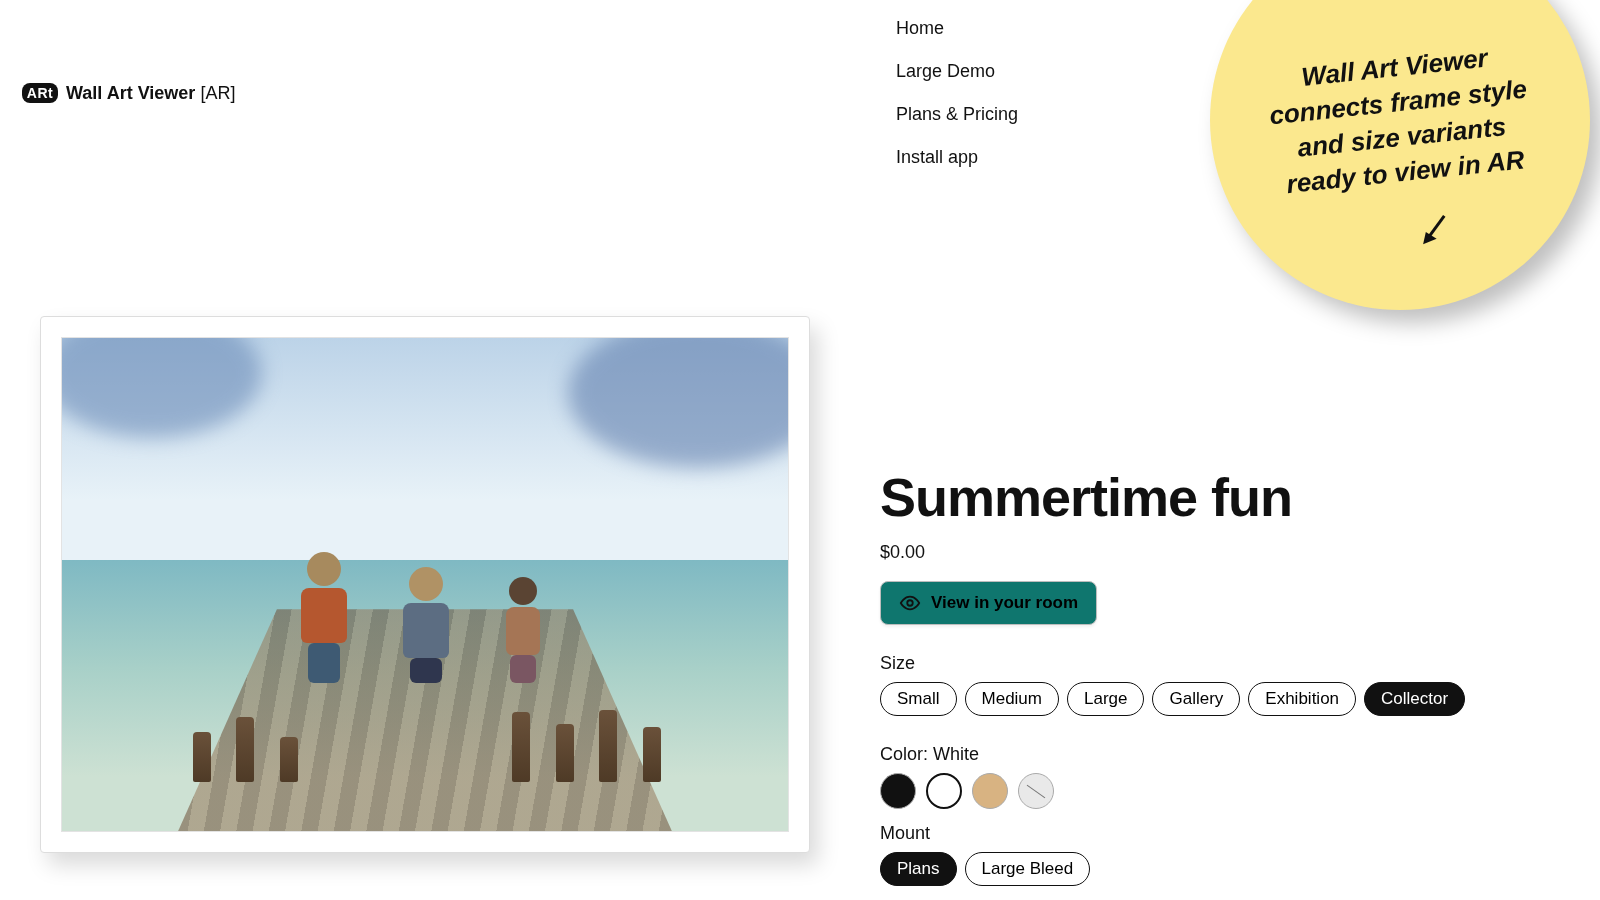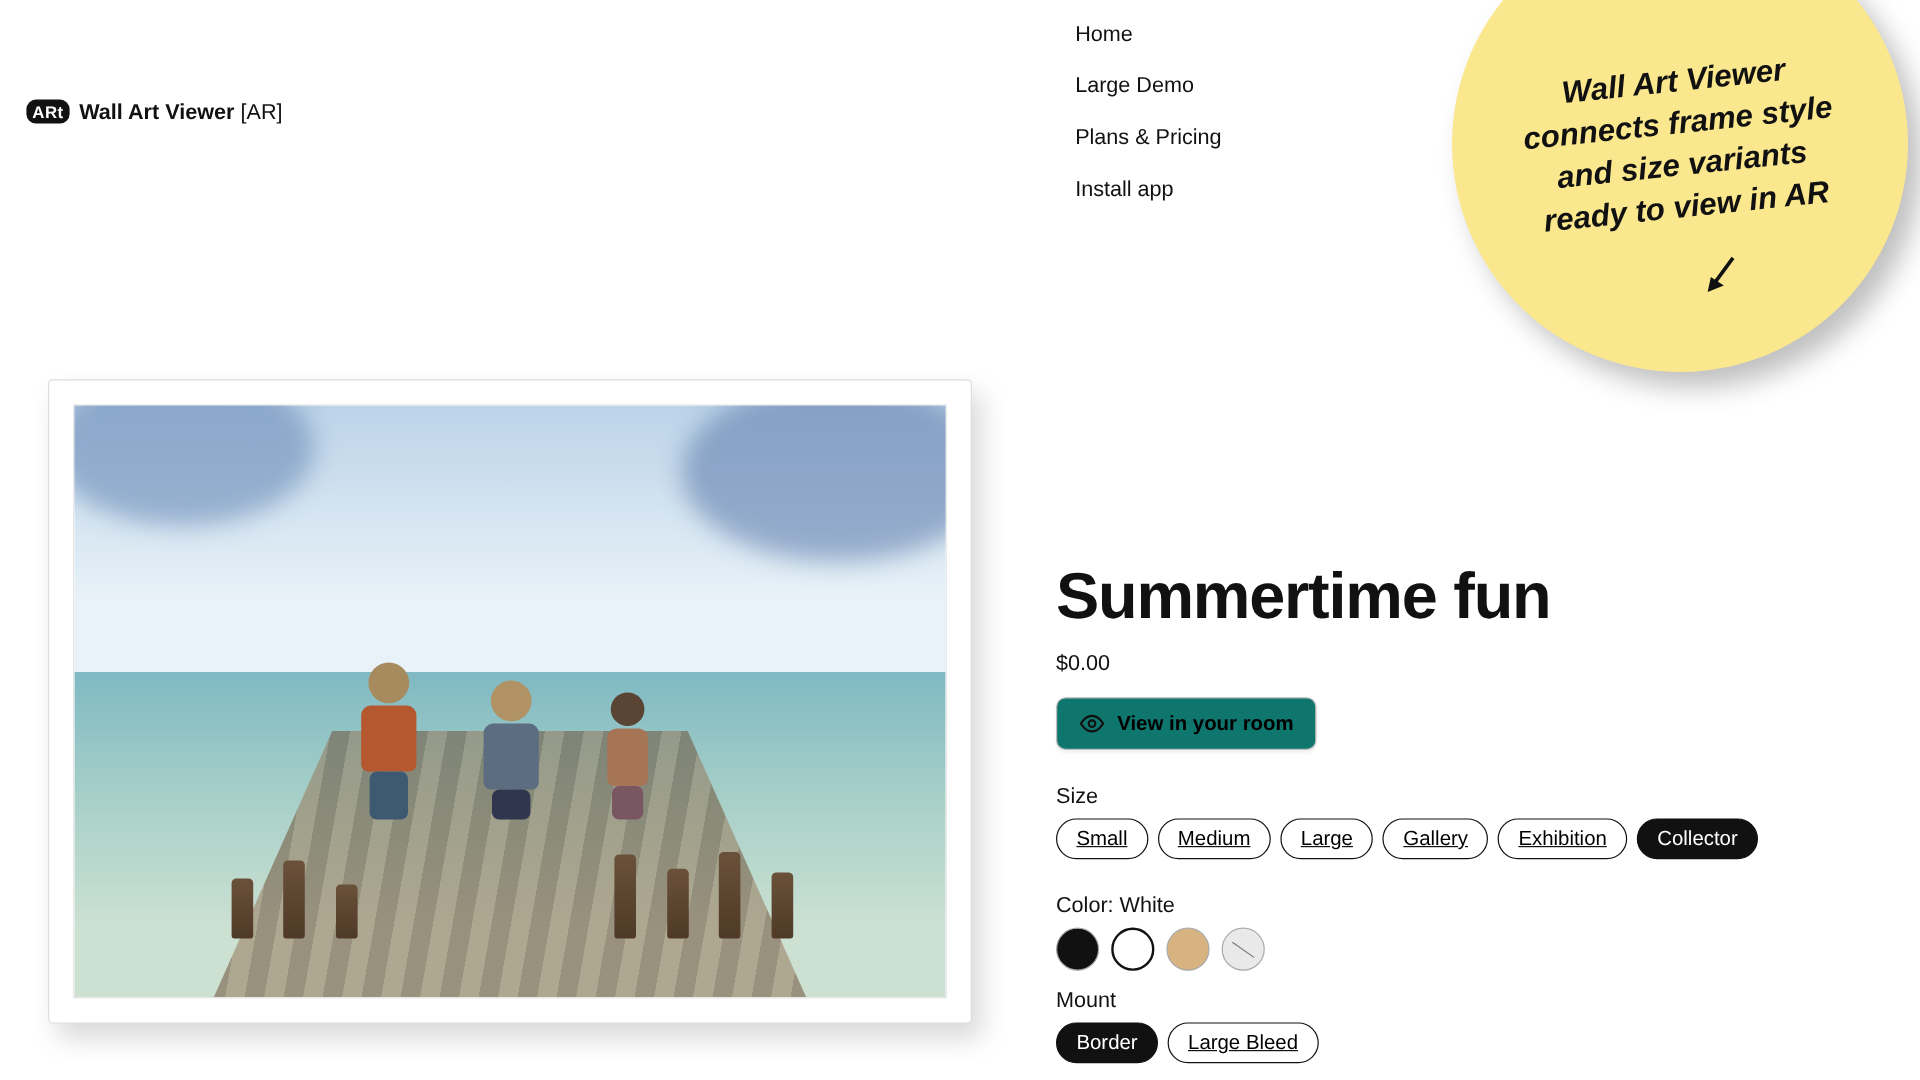--- a/index.html
+++ b/index.html
@@ -192,21 +192,20 @@
 
   .section-label {
     font-size: 18px;
     margin-top: 28px;
     margin-bottom: 8px;
   }
   .pill-row {
     display: flex;
     flex-wrap: nowrap;
     gap: 8px;
-    text-decoration: underline;
   }
   .pill {
     border: 1px solid #111;
     border-radius: 999px;
     padding: 6px 16px;
     font-size: 17px;
     background: #fff;
     cursor: pointer;
     white-space: nowrap;
   }
@@ -355,17 +354,17 @@
     <div class="section-label">Color: White</div>
     <div class="swatch-row">
       <button class="swatch black"></button>
       <button class="swatch white"></button>
       <button class="swatch oak"></button>
       <button class="swatch silver"></button>
     </div>
 
     <div class="section-label" style="margin-top:14px">Mount</div>
     <div class="pill-row">
-      <button class="pill selected">Border</button>
+      <button class="pill selected">Plans</button>
       <button class="pill">Large Bleed</button>
     </div>
   </div>
 </div>
 
 </body></html>

